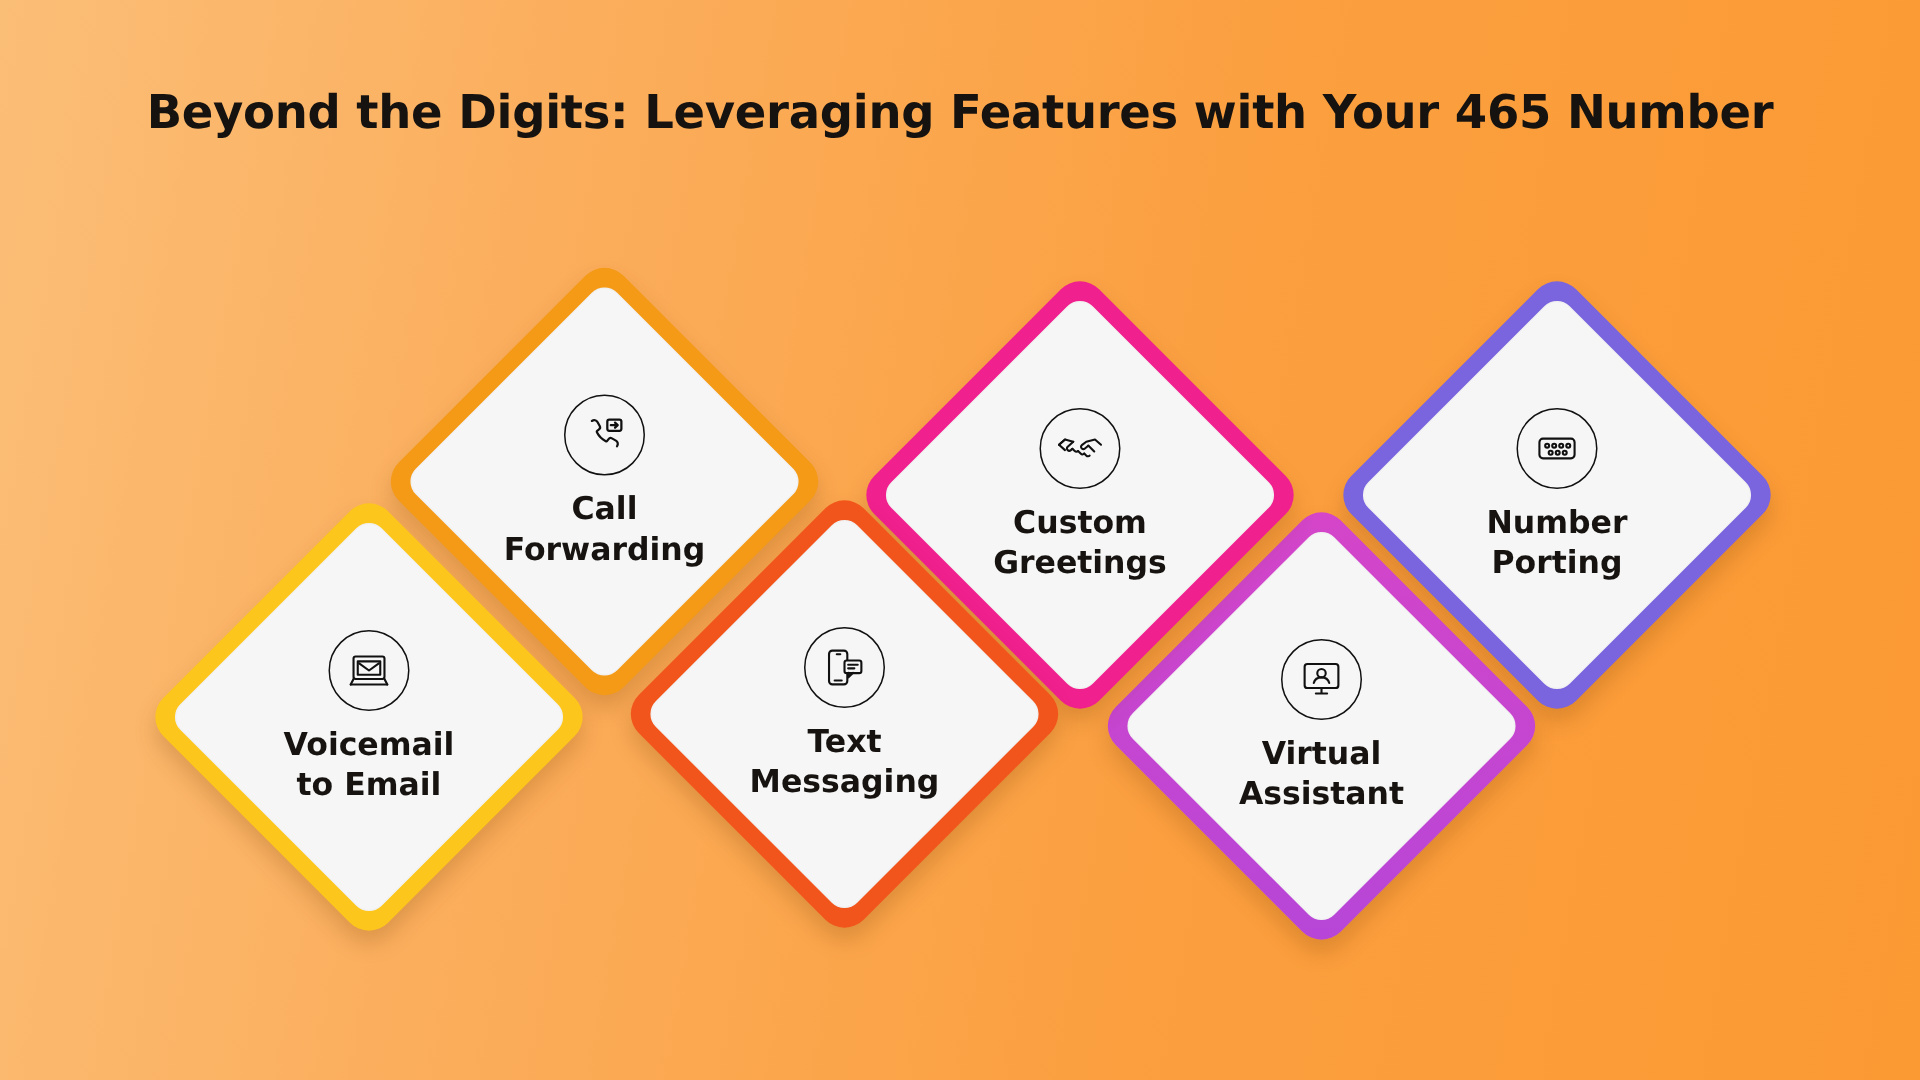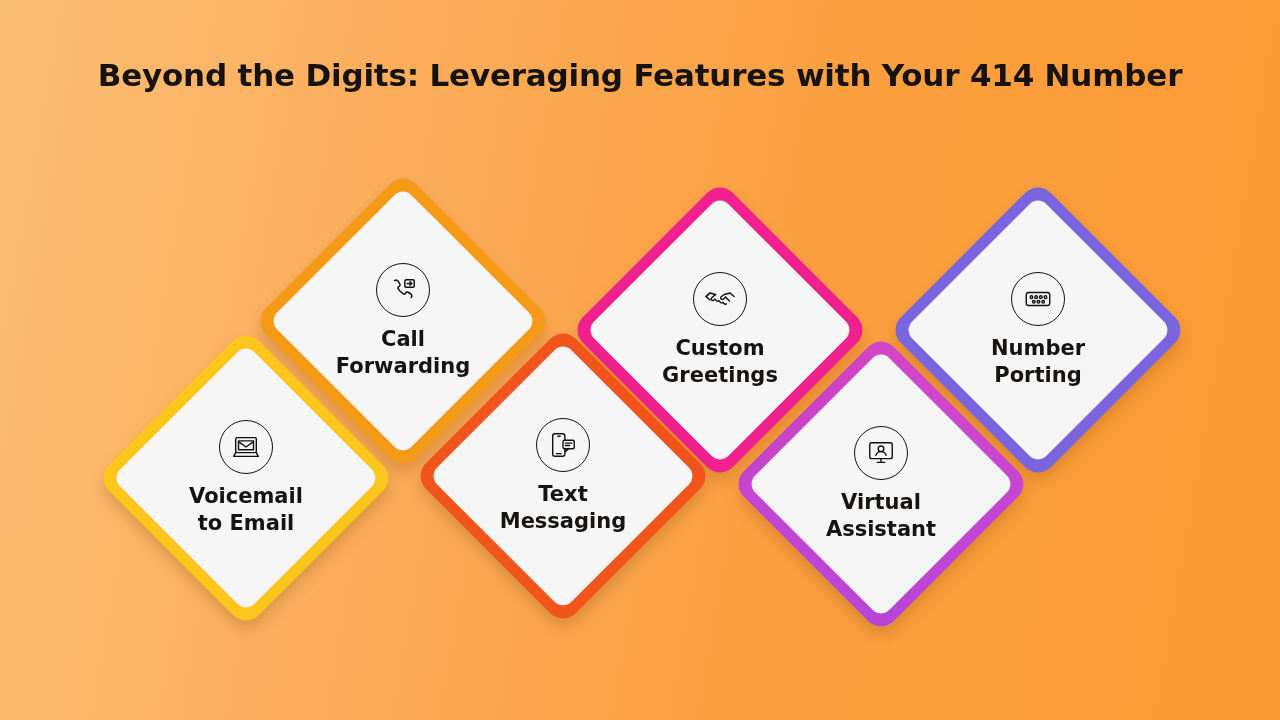--- a/index.html
+++ b/index.html
@@ -100,21 +100,21 @@
   #card-2 { left: 457px; top: 370px; background: #f2551b; z-index: 6; }
   #card-3 { left: 614px; top: 224px; background: #f0208e; z-index: 3; }
   #card-4 { left: 775px; top: 378px; background: linear-gradient(135deg, #d545c8 0%, #b646d8 100%); z-index: 2; }
   #card-5 { left: 932px; top: 224px; background: #7b65de; z-index: 1; }
 </style>
 </head>
 <body>
 
 <div class="canvas">
 
-  <div class="title">Beyond the Digits: Leveraging Features with Your 414 Number</div>
+  <div class="title">Beyond the Digits: Leveraging Features with Your 465 Number</div>
 
   <div class="diamonds">
 
     <div class="card" id="card-0">
       <div class="card-inner"></div>
       <div class="card-content">
         <div class="icon-circle">
           <svg width="30" height="30" viewBox="0 0 32 32" fill="none" stroke="#111" stroke-width="1.5" stroke-linecap="round" stroke-linejoin="round">
             <rect x="5" y="6" width="22" height="16" rx="1.5"></rect>
             <path d="M8 9.5h16v9.5H8z" fill="none"></path>

